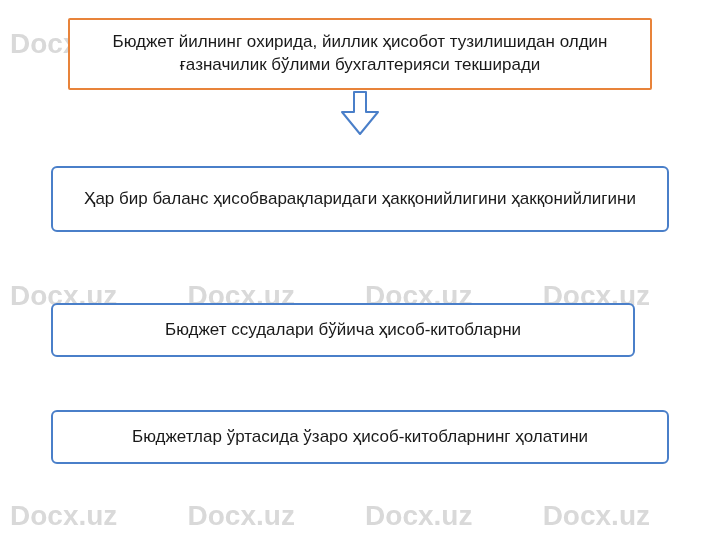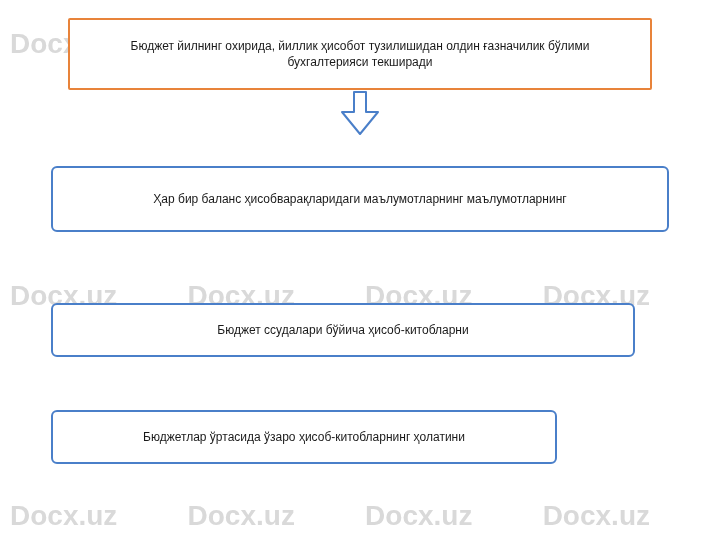--- a/index.html
+++ b/index.html
@@ -28,39 +28,39 @@
     .wm-mid { top: 280px; }
     .wm-bot { top: 500px; }
     .box {
       position: absolute;
       border-radius: 6px;
       display: flex;
       align-items: center;
       justify-content: center;
       text-align: center;
       padding: 10px 24px;
-      font-size: 12px;
+      font-size: 17px;
       line-height: 1.35;
       color: #1a1a1a;
       background: #ffffff;
     }
     .box-header {
       left: 68px; top: 18px;
       width: 584px; height: 72px;
       border: 2px solid #e8833a;
       border-radius: 2px;
     }
     .arrow {
       position: absolute;
       left: 336px; top: 90px;
       width: 48px; height: 48px;
     }
     .box-1 { left: 51px; top: 166px; width: 618px; height: 66px; border: 2px solid #4a7fc9; }
     .box-2 { left: 51px; top: 303px; width: 584px; height: 54px; border: 2px solid #4a7fc9; }
-    .box-3 { left: 51px; top: 410px; width: 506px; height: 54px; border: 2px solid #4a7fc9; }
+    .box-3 { left: 51px; top: 410px; width: 618px; height: 54px; border: 2px solid #4a7fc9; }
   </style>
 </head>
 <body>
 
 <div class="watermark-row wm-top">
   <span>Docx.uz</span>
   <span>Docx.uz</span>
   <span>Docx.uz</span>
   <span>Docx.uz</span>
 </div>
@@ -81,20 +81,20 @@
   <span>Бюджет йилнинг охирида, йиллик ҳисобот тузилишидан олдин ғазначилик бўлими бухгалтерияси текширади</span>
 </div>
 
 <div class="arrow">
   <svg viewBox="0 0 48 48" width="48" height="48">
     <path d="M18 2 L30 2 L30 22 L42 22 L24 44 L6 22 L18 22 Z" fill="#ffffff" stroke="#4a7fc9" stroke-width="2" stroke-linejoin="round"></path>
   </svg>
 </div>
 
 <div class="box box-1">
-  <span>Ҳар бир баланс ҳисобварақларидаги маълумотларнинг маълумотларнинг</span>
+  <span>Ҳар бир баланс ҳисобварақларидаги ҳакқонийлигини ҳакқонийлигини</span>
 </div>
 <div class="box box-2">
   <span>Бюджет ссудалари бўйича ҳисоб-китобларни</span>
 </div>
 <div class="box box-3">
   <span>Бюджетлар ўртасида ўзаро ҳисоб-китобларнинг ҳолатини</span>
 </div>
 
 </body></html>

